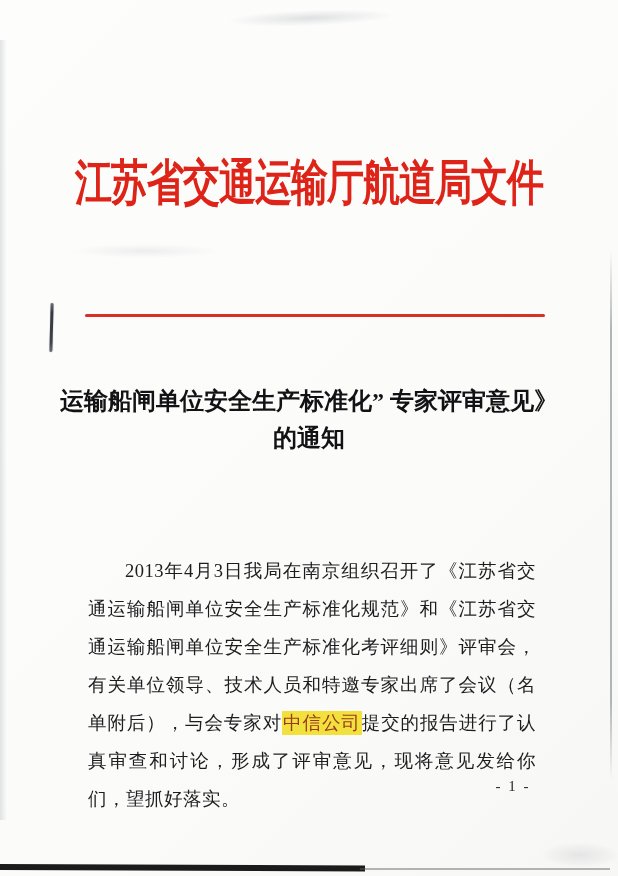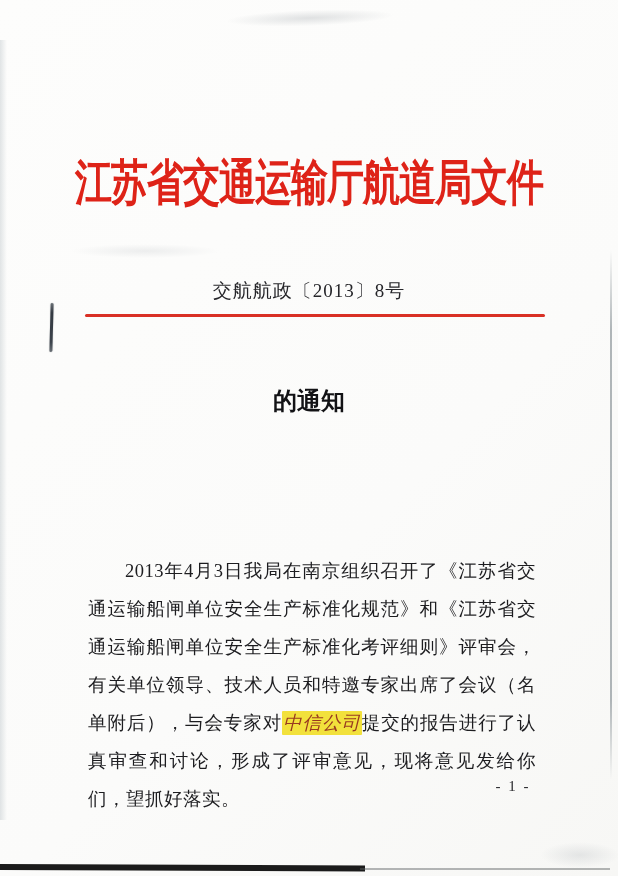--- a/index.html
+++ b/index.html
@@ -73,21 +73,21 @@
   .salutation{
     position:absolute;left:88px;top:520px;width:460px;
     font-size:19px;color:#1d1d20;letter-spacing:1px;
   }
   .body-para{
     position:absolute;left:88px;top:552px;width:448px;
     font-size:18.5px;color:#1d1d20;line-height:38px;
     text-align:justify;text-indent:2em;letter-spacing:0.5px;
   }
   .hl{
-    padding:2px 1px;border-radius:1px;font-style:italic;
+    padding:2px 1px;border-radius:1px;
   }
   .page-number{
     position:absolute;left:478px;top:778px;width:70px;
     text-align:center;font-size:15px;color:#2a2a2e;letter-spacing:2px;
   }
 </style>
 </head>
 <body>
 
 <div class="page">
@@ -96,25 +96,25 @@
   <div class="smudge-mid"></div>
   <div class="smudge-br"></div>
   <div class="edge-left"></div>
   <div class="edge-right"></div>
   <div class="bottom-bar"></div>
   <div class="bottom-bar-faint"></div>
   <div class="pen-mark"></div>
 
   <div class="header-title" style="color: rgb(222, 35, 24);">江苏省交通运输厅航道局文件</div>
 
-  <div class="doc-number">交航航政〔2013〕8号</div>
 
   <div class="red-rule" style="background: rgb(217, 48, 37);"></div>
 
   <div class="doc-title">
+    <div>运输船闸单位安全生产标准化” 专家评审意见》</div>
     <div>的通知</div>
   </div>
 
 
   <div class="body-para"><span>2013年4月3日我局在南京组织召开了《江苏省交通运输船闸单位安全生产标准化规范》和《江苏省交通运输船闸单位安全生产标准化考评细则》评审会，有关单位领导、技术人员和特邀专家出席了会议（名单附后），与会专家对</span><span class="hl" style="background: rgb(242, 225, 60); color: rgb(153, 58, 32);">中信公司</span><span>提交的报告进行了认真审查和讨论，形成了评审意见，现将意见发给你们，望抓好落实。</span></div>
 
   <div class="page-number">- 1 -</div>
 
 </div>
 

